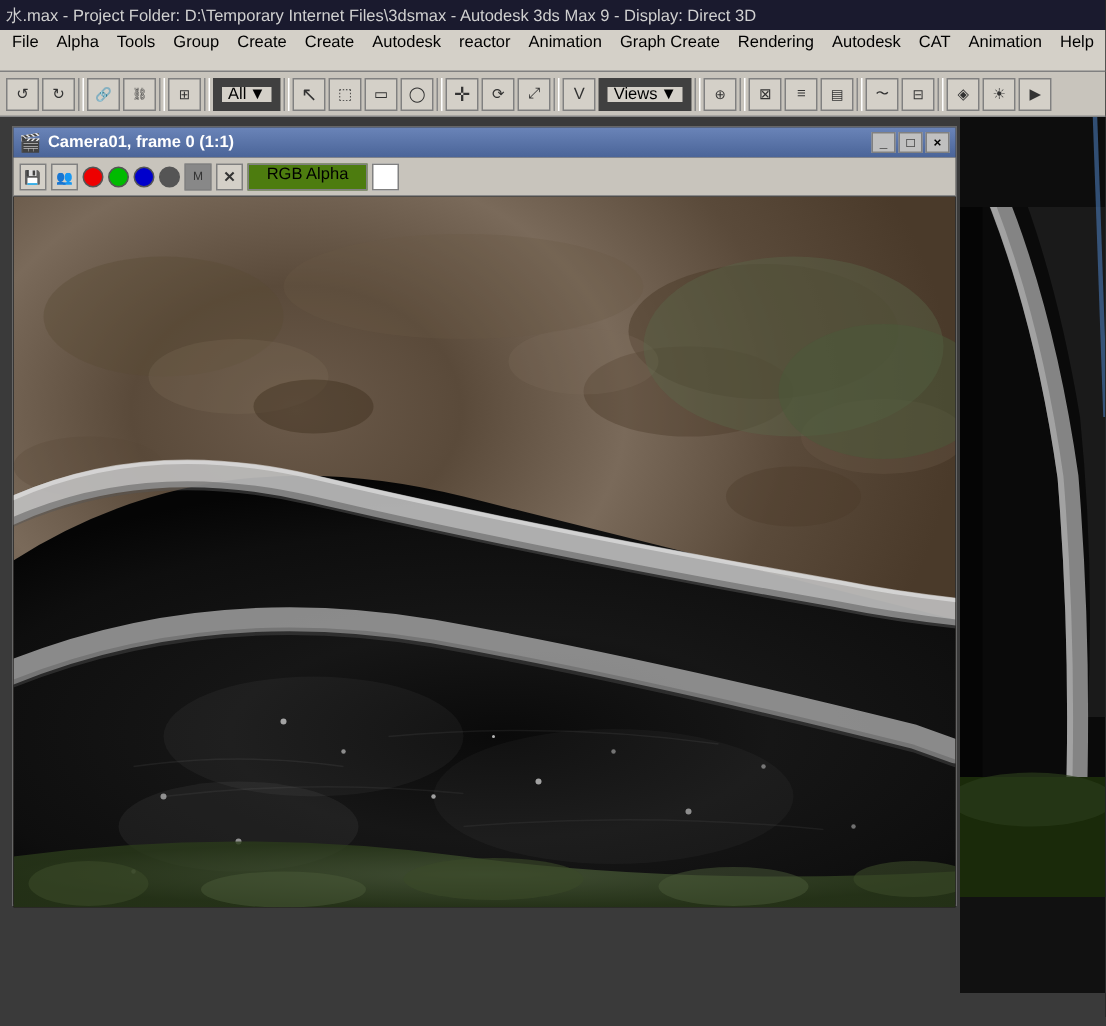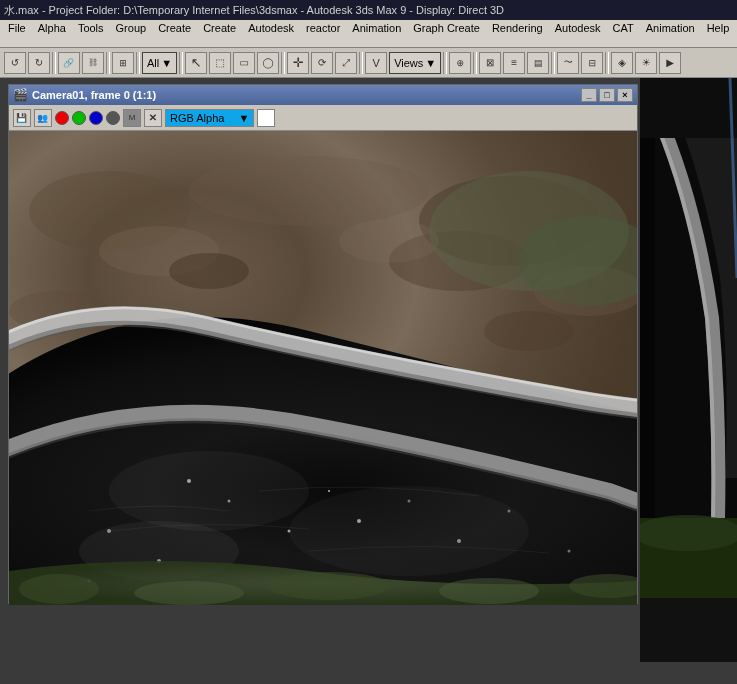--- a/index.html
+++ b/index.html
@@ -69,21 +69,21 @@
     }
     .tb-separator {
       width: 4px;
       height: 22px;
       border-left: 1px solid #888;
       border-right: 1px solid #fff;
       flex-shrink: 0;
     }
     .tb-dropdown {
       background: #d4d0c8;
-      border: 1px solid #404040;
+      border: 6px solid #404040;
       height: 22px;
       display: inline-flex;
       align-items: center;
       padding: 0 4px;
       cursor: pointer;
       font-size: 11px;
       color: #000;
       gap: 2px;
     }
 
@@ -158,31 +158,32 @@
       flex-shrink: 0;
     }
     .color-dot {
       width: 14px;
       height: 14px;
       border-radius: 50%;
       border: 1px solid #555;
       flex-shrink: 0;
     }
     .vp-dropdown {
-      background: #0ea5e9;
+      background: #4d7c0f;
       border: 1px solid #808080;
       height: 18px;
       display: inline-flex;
       align-items: center;
       padding: 0 4px;
       cursor: pointer;
       font-size: 11px;
       color: #000;
       gap: 14px;
       min-width: 80px;
+      flex-direction: column;
     }
     .color-swatch {
       width: 18px;
       height: 18px;
       background: #fff;
       border: 1px solid #808080;
       flex-shrink: 0;
     }
 
     

